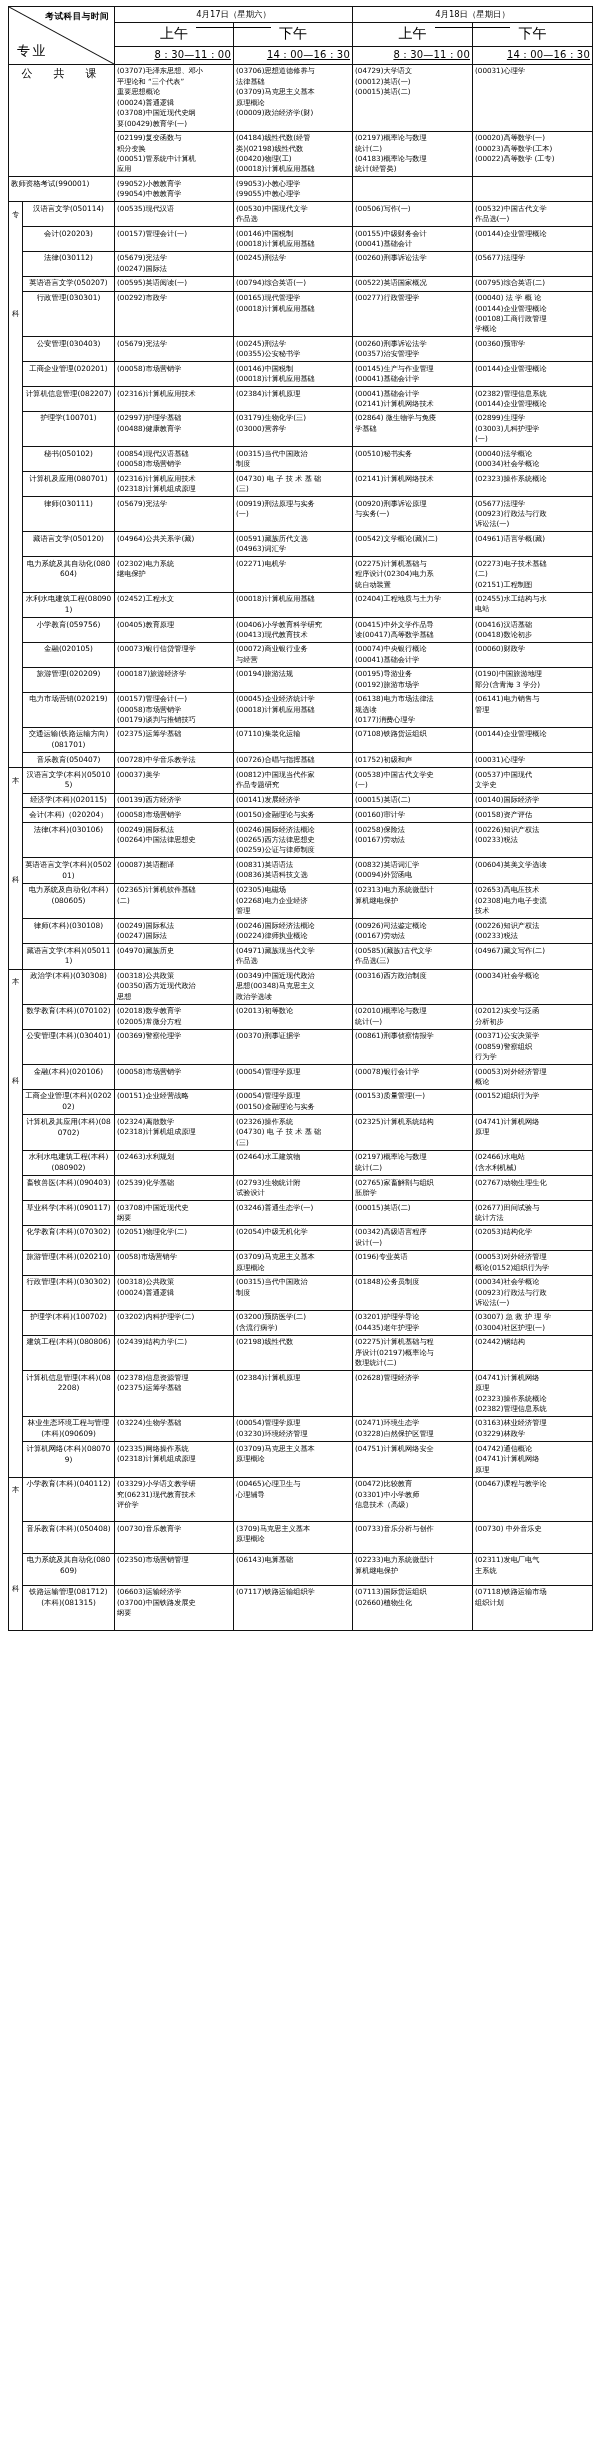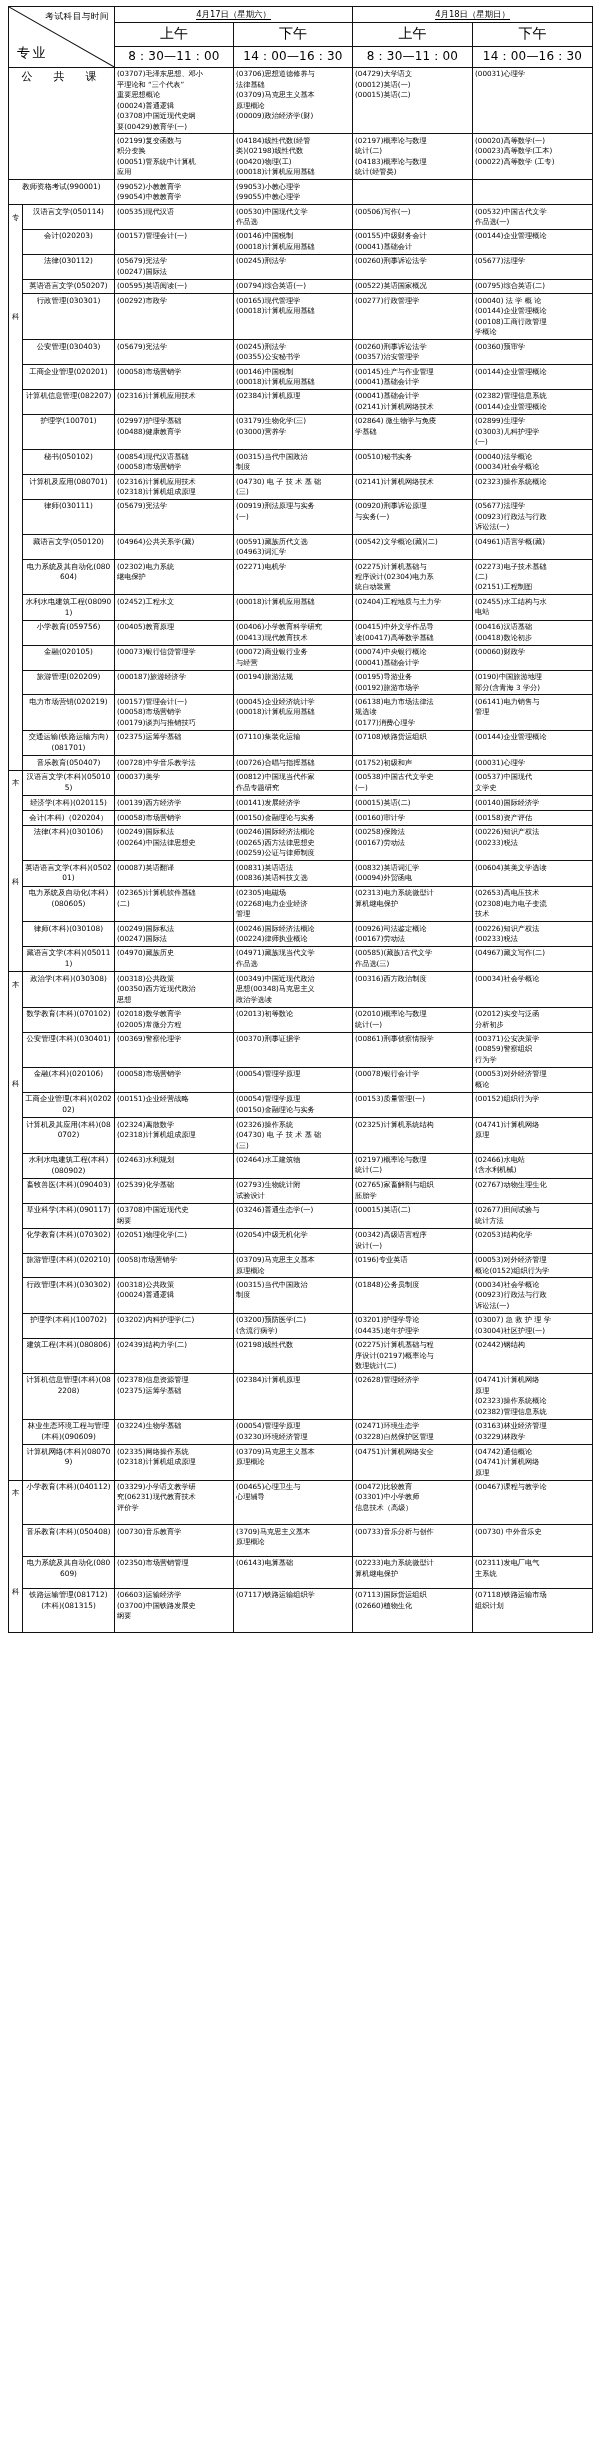--- a/index.html
+++ b/index.html
@@ -52,59 +52,60 @@
     inset: 0;
     width: 100%;
     height: 100%;
   }
   .corner .lbl-top {
     position: absolute;
     top: 3px; right: 5px;
     font-size: 8.6px;
     letter-spacing: 0.5px;
     white-space: nowrap;
+    font-weight: bold;
   }
   .corner .lbl-bot {
     position: absolute;
     bottom: 4px; left: 8px;
     font-size: 13px;
     letter-spacing: 2.5px;
     white-space: nowrap;
   }
   th.dayhead {
     text-align: center;
     font-size: 8.4px;
     padding: 3px 2px 2px 2px;
     vertical-align: middle;
   }
-  th.dayhead span.u { border-bottom: 1px solid #000; padding-bottom: 0px; }
+  th.dayhead span.u { border-bottom: 1px solid #000; padding-bottom: 8px; }
   th.ampm {
     text-align: center;
     font-size: 14px;
     padding: 2px;
     vertical-align: middle;
   }
   th.timeh {
-    text-align: center;
-    font-size: 12px;
+    text-align: right;
+    font-size: 10px;
     padding: 2px;
     vertical-align: middle;
     letter-spacing: 0.2px;
+    text-decoration: underline;
   }
 
   
   td.publiclabel {
     text-align: center;
     vertical-align: middle;
     font-size: 11px;
     letter-spacing: 5px;
     padding-left: 8px;
   }
   td.teacherlabel {
-    text-align: center;
     vertical-align: middle;
     font-size: 7.4px;
   }
 
   
   td.band {
     text-align: center;
     vertical-align: middle;
     padding: 0;
     font-size: 7.4px;

